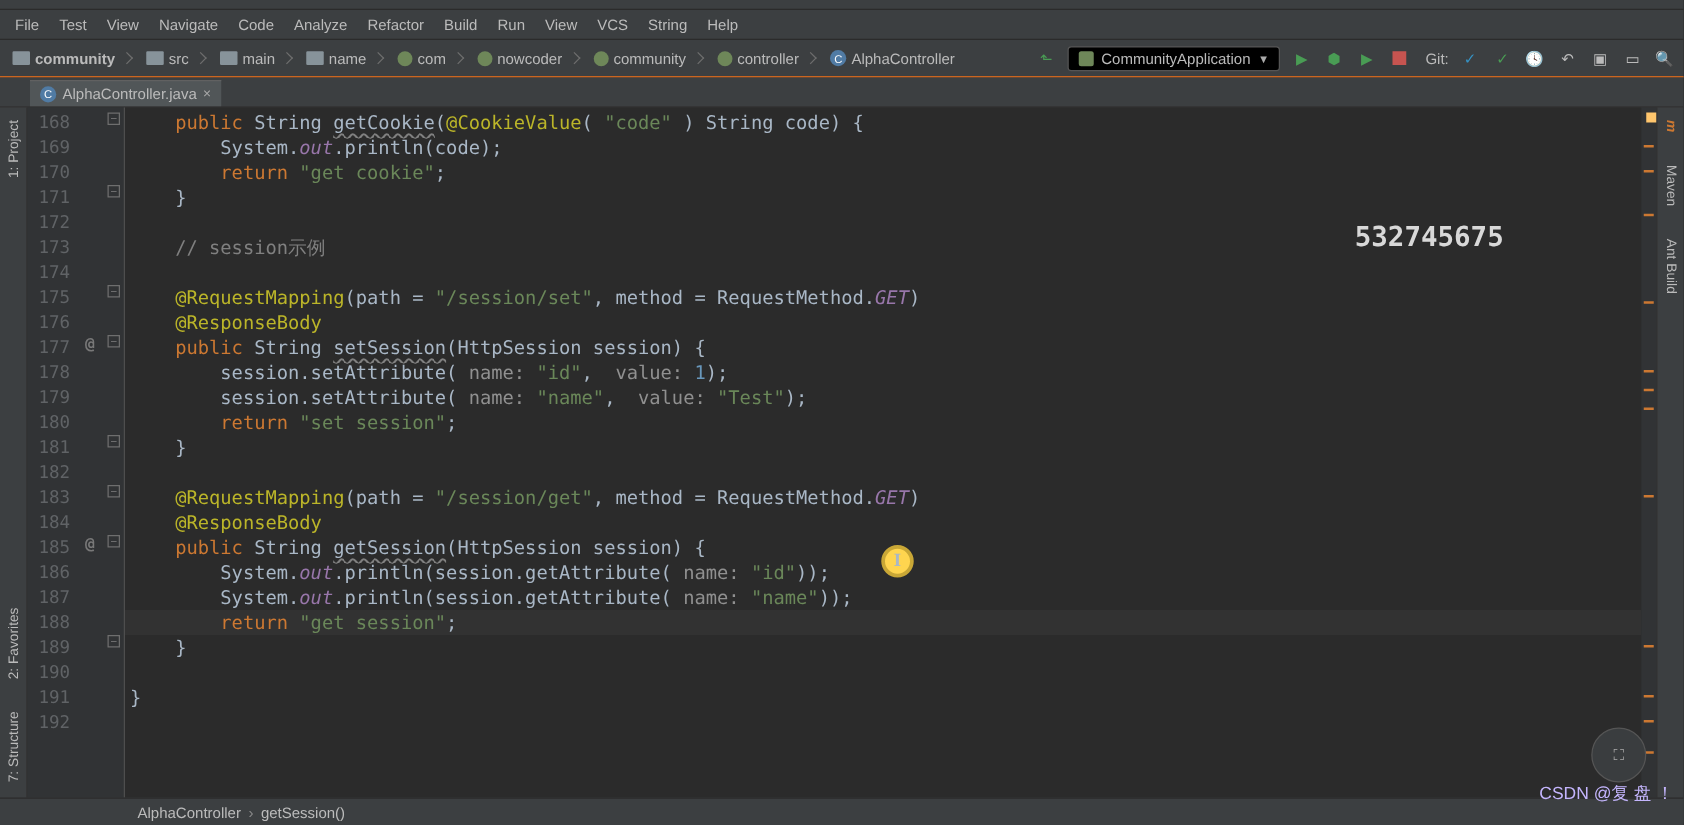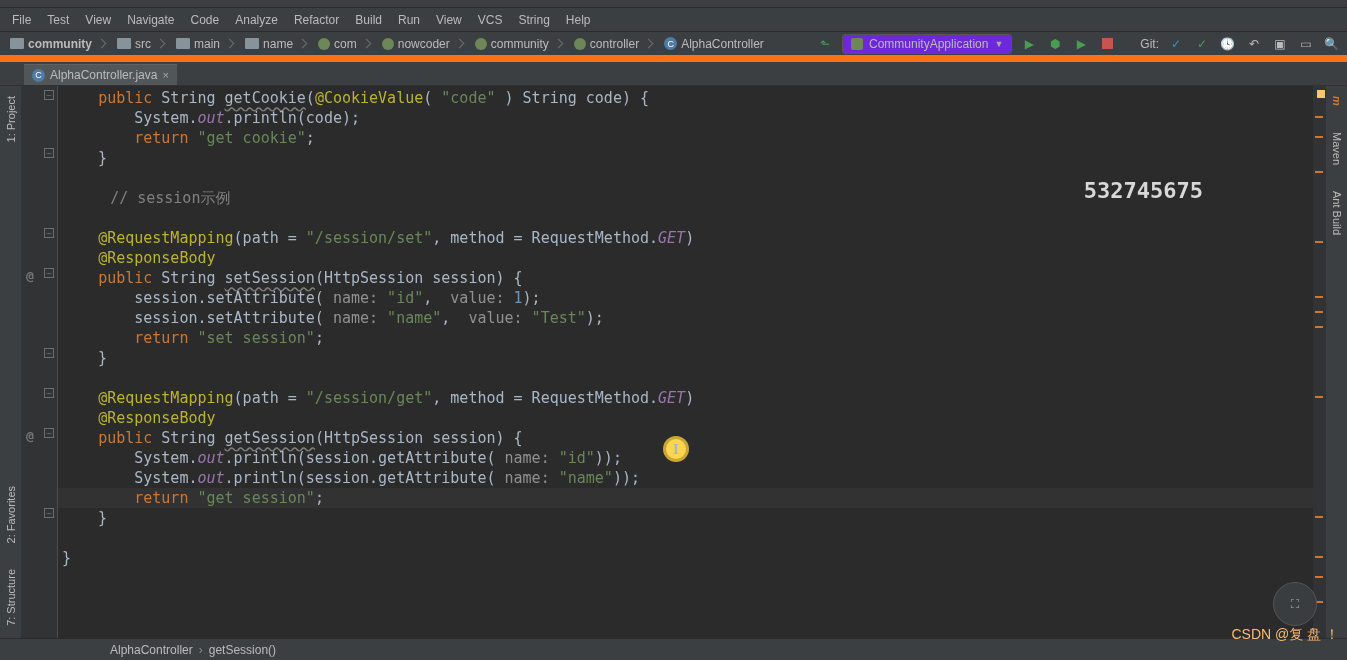--- a/index.html
+++ b/index.html
@@ -29,21 +29,21 @@
   padding: 2px 8px;
   cursor: pointer;
 }
 
 .navbar {
   height: 30px;
   background: #3c3f41;
   display: flex;
   align-items: center;
   padding: 0 6px;
-  border-bottom: 7px solid #f97316;
+  border-bottom: 1px solid #f97316;
 }
 .crumbs { display: flex; align-items: center; flex: 1; }
 .crumb {
   display: flex; align-items: center;
   padding: 2px 4px;
   color: #bbbbbb;
   position: relative;
 }
 .crumb::after {
   content: "";
@@ -74,36 +74,36 @@
   display: flex; align-items: center; justify-content: center;
   font-size: 9px; color: #fff;
 }
 .crumb.bold { font-weight: bold; }
 
 .nav-right {
   display: flex; align-items: center; gap: 8px;
 }
 .run-config {
   display: flex; align-items: center;
-  background: #6d28d9;
+  background: #000000;
   border: 1px solid #555;
   padding: 2px 8px;
   border-radius: 3px;
   gap: 6px;
   text-align: center;
 }
 .run-config .arrow { font-size: 9px; color: #aaa; }
 .icon-btn {
   width: 18px; height: 18px;
   display: flex; align-items: center; justify-content: center;
 }
 .play { color: #499c54; }
 .bug { color: #499c54; }
 .stop { width: 11px; height: 11px; background: #c75450; }
-.git-label { font-size: 12px; color: #bbb; margin-left: 16px;}
+.git-label { font-size: 12px; color: #bbb; margin-left: 4px;}
 .check-green { color: #499c54; }
 
 .tabbar {
   height: 24px;
   background: #3c3f41;
   display: flex;
   align-items: flex-end;
   padding-left: 24px;
   border-bottom: 1px solid #323232;
 }
@@ -188,21 +188,21 @@
 }
 .editor .line { height: 20px; padding-left: 4px; position: relative; }
 .line.current { background: #323232; }
 .kw-orange { color: #cc7832; }
 .kw-italic { color: #9876aa; font-style: italic; }
 .str { color: #6a8759; }
 .ann-y { color: #bbb529; }
 .param { color: #909090; }
 .num { color: #6897bb; }
 .method-u { text-decoration: underline wavy #808080; text-underline-offset: 3px;}
-.comment { color: #808080; margin-left: 12px; }
+.comment { color: #808080; }
 
 .overlay-num {
   position: absolute;
   top: 95px; right: 110px;
   font-size: 22px;
   font-weight: bold;
   color: #d8d8d8;
 }
 .cursor-mark {
   position: absolute;
@@ -239,21 +239,21 @@
   display: flex; align-items: center;
   padding-left: 110px;
   font-size: 12px;
 }
 .crumb-bc { color: #bbb; }
 .chev { margin: 0 6px; color: #888;}
 
 .watermark {
   position: absolute;
   bottom: 16px; right: 8px;
-  color: #fdba74;
+  color: #c4b5fd;
   font-size: 14px;
   margin-left: 28px;
 }
 .fab {
   position: absolute;
   bottom: 34px; right: 30px;
   width: 44px; height: 44px;
   background: #3a3d3f;
   border: 1px solid #555;
   border-radius: 50%;
@@ -356,20 +356,46 @@
 <div class="main">
   <div class="sidebar-left">
     <div class="side-tab">1: Project</div>
     <div style="flex:1"></div>
     <div class="side-tab">2: Favorites</div>
     <div class="side-tab">7: Structure</div>
     <div style="height:10px"></div>
   </div>
 
   <div class="gutter-wrap">
+    <div class="line-nums" id="linenums">168
+169
+170
+171
+172
+173
+174
+175
+176
+177
+178
+179
+180
+181
+182
+183
+184
+185
+186
+187
+188
+189
+190
+191
+192
+</div>
     <div class="gutter-ann">
       <span class="ann-at" style="top:182px">@</span>
       <span class="ann-at" style="top:342px">@</span>
     </div>
     <div class="gutter-fold">
       <div class="fold-marker" style="top:4px">–</div>
       <div class="fold-marker" style="top:62px">–</div>
       <div class="fold-marker" style="top:142px">–</div>
       <div class="fold-marker" style="top:182px">–</div>
       <div class="fold-marker" style="top:262px">–</div>

